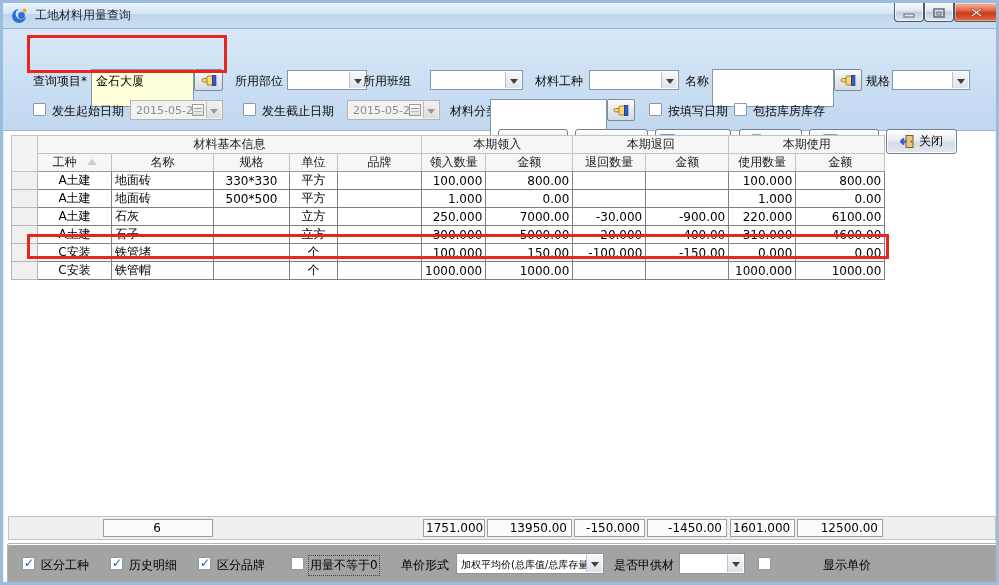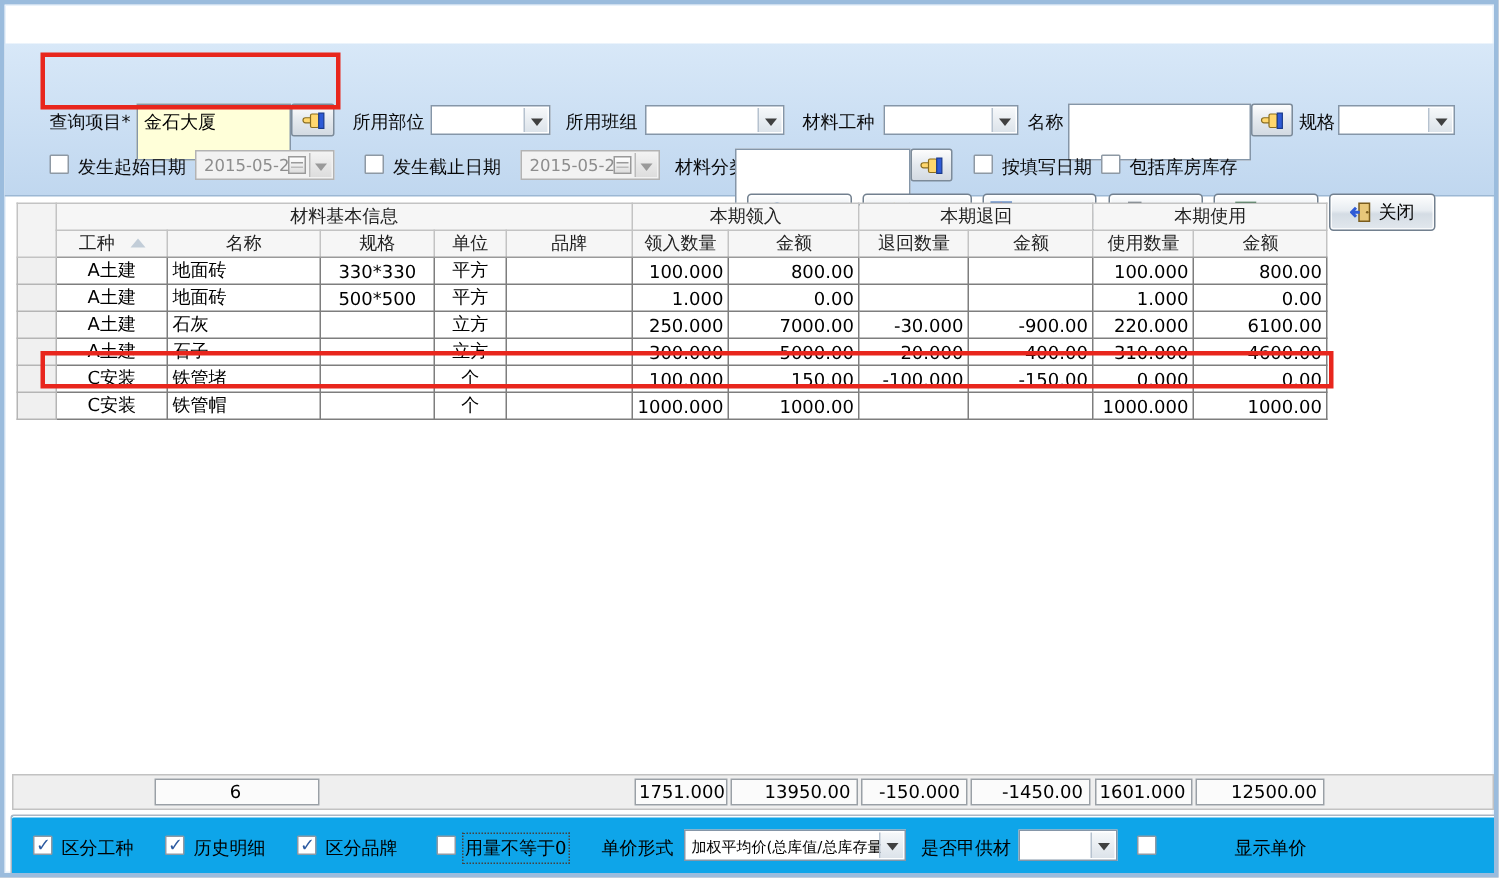--- a/index.html
+++ b/index.html
@@ -117,53 +117,78 @@
     background:#efefef; border:1px solid #c2c2c2;
   }
   .sumbox {
     position:absolute; top:2px; height:18px; border:1px solid #9aa0a6; background:#fbfbfb;
     font-size:12px; color:#000; padding:1px 4px 0 2px; text-align:right; white-space:nowrap;
   }
   #sum-count { text-align:center; }
   
   #bottombar {
     position:absolute; left:4px; top:540px; width:991px; height:41px;
-    background:#0ea5e9; border:1px solid #aab6c3; border-radius:2px;
+    background:#a3a3a3; border:1px solid #aab6c3; border-radius:2px;
     box-shadow:inset 0 1px 0 #fff;
   }
   .blabel { position:absolute; font-size:12px; color:#000; white-space:nowrap; }
   .dotted { outline:1px dotted #444; outline-offset:1px; }
   
   .annotation { position:absolute; border:3px solid #e8261d; z-index:50; pointer-events:none; }
   #anno-project { left:24px; top:32px; width:200px; height:38px; }
   #anno-row { left:24px; top:231px; width:862px; height:25px; }
 </style>
 </head>
 <body>
 
 <div id="window">
 
+  <div id="titlebar">
+    <svg class="app-icon" viewBox="0 0 17 17">
+      <circle cx="8" cy="9" r="7" fill="#2e6fd0"></circle>
+      <circle cx="10" cy="7" r="5.4" fill="#cfe0f2"></circle>
+      <circle cx="10.5" cy="8.5" r="3.4" fill="#2e6fd0"></circle>
+      <circle cx="13.5" cy="3.5" r="2" fill="#f0a81f"></circle>
+    </svg>
+    <span class="title-text">工地材料用量查询</span>
+    <div class="winbtn" id="btn-min">
+      <svg width="12" height="9" viewBox="0 0 12 9">
+          <rect x="1" y="5" width="10" height="3" fill="#dfe7ef" stroke="#5a6b7c"></rect>
+        </svg>
+    </div>
+    <div class="winbtn" id="btn-max">
+      <svg width="12" height="10" viewBox="0 0 12 10">
+          <rect x="1" y="1" width="10" height="8" fill="none" stroke="#5a6b7c" stroke-width="1.5"></rect>
+          <rect x="4" y="4" width="4" height="3" fill="none" stroke="#5a6b7c"></rect>
+        </svg>
+    </div>
+    <div class="winbtn" id="btn-close">
+      <svg width="13" height="11" viewBox="0 0 13 11">
+          <path d="M2 1 L6.5 4.5 L11 1 L12 2.2 L7.8 5.5 L12 8.8 L11 10 L6.5 6.5 L2 10 L1 8.8 L5.2 5.5 L1 2.2 Z" fill="#fff" stroke="#7a1f10" stroke-width="0.6"></path>
+        </svg>
+    </div>
+  </div>
 
   <div id="filterpanel">
 
     <span class="flabel" style="left:30px; top:44px;">查询项目*</span>
     <div class="tinput" style="left:88px; top:40px; width:103px; background:#ffffd9;">金石大厦</div>
     <div class="handbtn" style="left:191px; top:40px;">
       <svg width="16" height="14" viewBox="0 0 16 14">
           <rect x="1" y="5.5" width="8" height="3.4" rx="1.7" fill="#ffd76e" stroke="#8a6d1d" stroke-width="0.8"></rect>
           <rect x="6" y="3" width="5.5" height="9" rx="1" fill="#ffd76e" stroke="#8a6d1d" stroke-width="0.8"></rect>
           <rect x="11.5" y="2.4" width="3.4" height="10.2" fill="#2f5bd6" stroke="#1a3a8c" stroke-width="0.8"></rect>
         </svg>
     </div>
     <span class="flabel" style="left:232px; top:44px;">所用部位</span>
     <div class="combo" style="left:284px; top:41px; width:80px;">
       <span class="cval"></span>
         <span class="arr"></span>
     </div>
-    <span class="flabel" style="left:374px; top:44px;">所用班组</span>
+    <span class="flabel" style="left:360px; top:44px;">所用班组</span>
     <div class="combo" style="left:427px; top:41px; width:93px;">
       <span class="cval"></span>
         <span class="arr"></span>
     </div>
     <span class="flabel" style="left:532px; top:44px;">材料工种</span>
     <div class="combo" style="left:586px; top:41px; width:90px;">
       <span class="cval"></span>
         <span class="arr"></span>
     </div>
     <span class="flabel" style="left:682px; top:44px;">名称</span>

